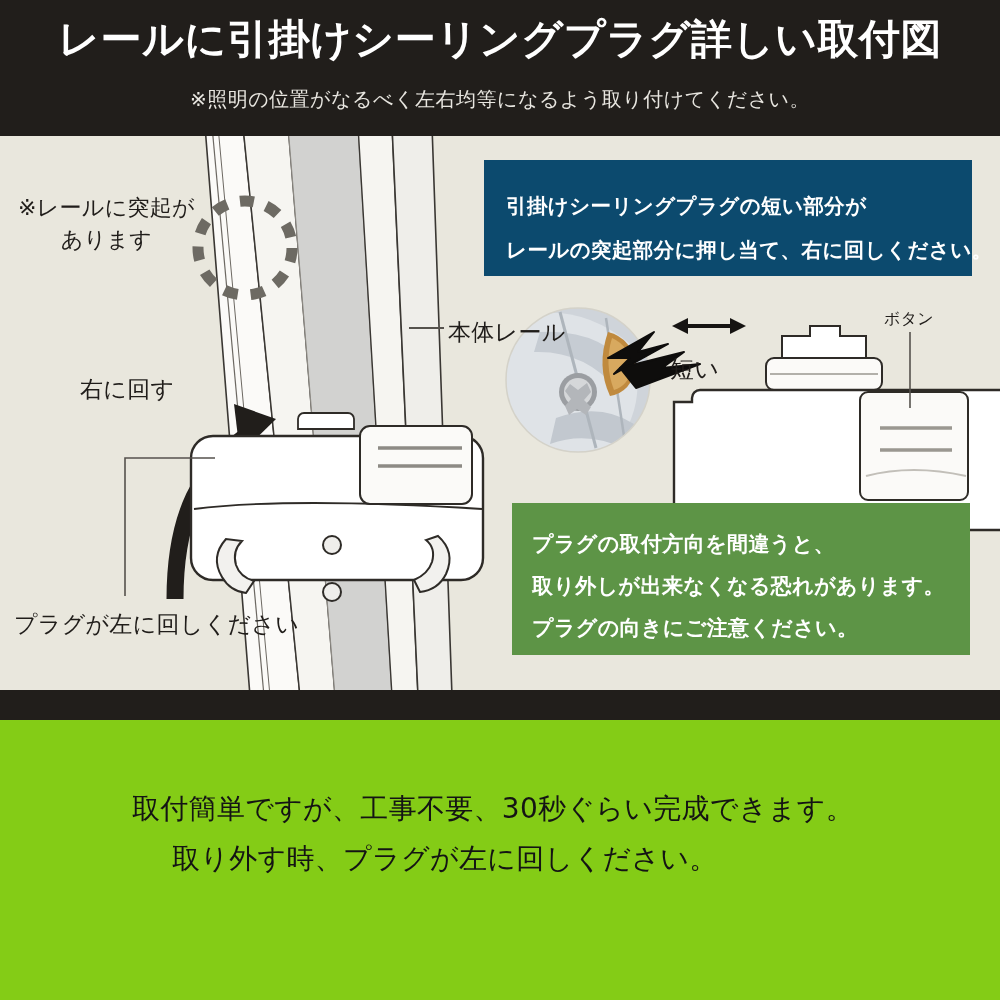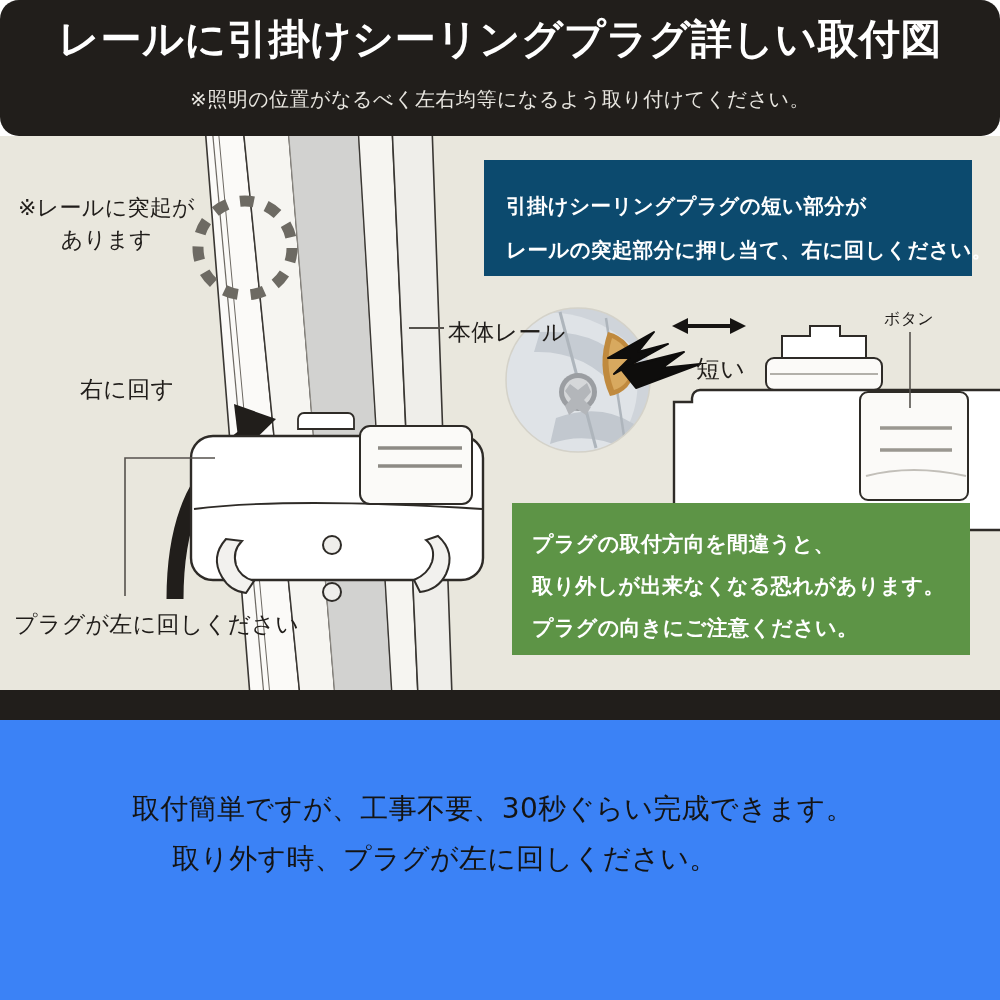--- a/index.html
+++ b/index.html
@@ -8,21 +8,20 @@
     font-family:"DejaVu Sans","Liberation Sans",sans-serif;
     -webkit-font-smoothing:antialiased;
     overflow:hidden;
   }
   #page{position:relative;width:1000px;height:1000px;background:#ffffff;overflow:hidden;}
 
   
   .header-band{
     position:absolute;left:0;top:0;width:1000px;height:136px;
     background:#211e1b;
-    border-radius:19px;
   }
   .header-title{
     position:absolute;left:0;top:14px;width:1000px;
     text-align:center;
     color:#ffffff;
     font-size:41px;
     font-weight:bold;
     letter-spacing:0.5px;
     line-height:1.25;
     white-space:nowrap;
@@ -74,33 +73,33 @@
 
   
   .anno{
     position:absolute;color:#201d1a;
     font-size:22px;letter-spacing:0.3px;white-space:nowrap;line-height:1.45;
   }
   .anno-rail-bump{left:18px;top:56px;text-align:center;}
   .anno-turn-right{left:80px;top:237px;font-size:23px;}
   .anno-body-rail{left:448px;top:180px;font-size:23px;}
   .anno-plug-name{left:14px;top:472px;font-size:23px;}
-  .anno-short{left:696px;top:216px;font-size:24px;}
+  .anno-short{left:670px;top:216px;font-size:24px;}
   .anno-button{left:884px;top:171px;font-size:16px;}
 
   
   .bottom-band{
     position:absolute;left:0;top:690px;width:1000px;height:30px;
     background:#211e1b;
   }
 
   
   .footer{
     position:absolute;left:0;top:720px;width:1000px;height:280px;
-    background:#3b82f6;
+    background:#84cc16;
   }
   .footer .fl{
     position:absolute;left:132px;color:#141414;
     font-size:28px;letter-spacing:0.3px;white-space:nowrap;
   }
   .footer .fl1{top:70px;}
   .footer .fl2{top:120px;margin-left:40px;}
 </style>
 </head>
 <body>

